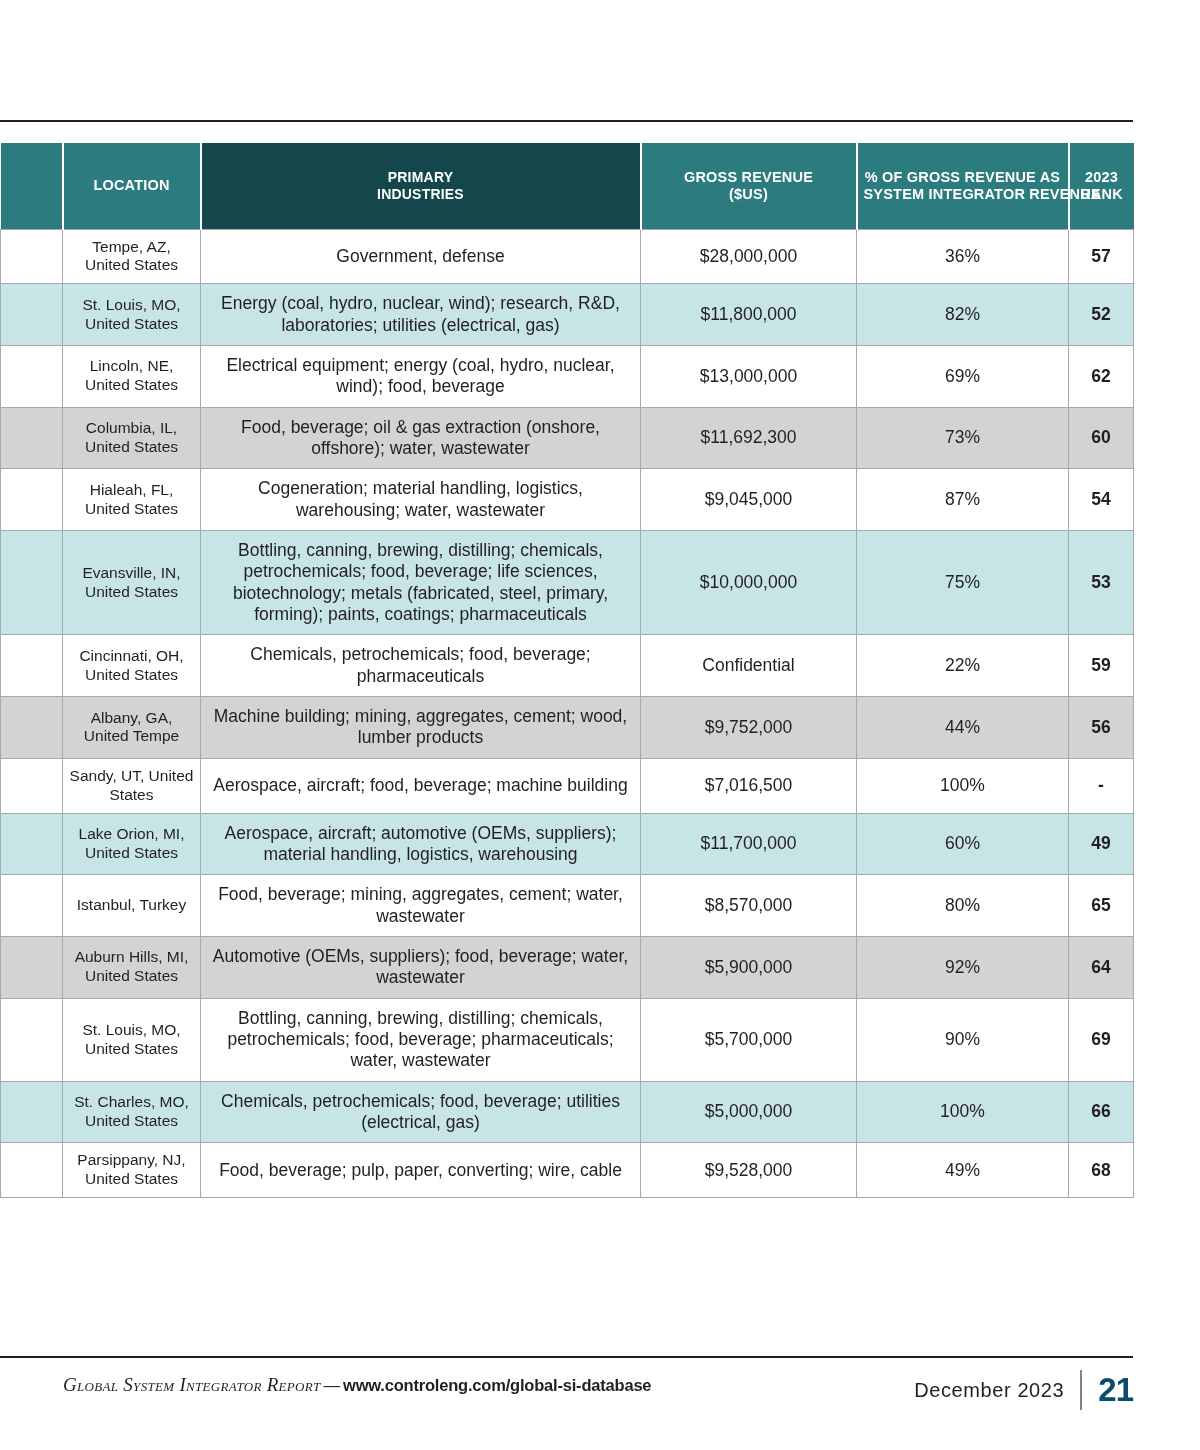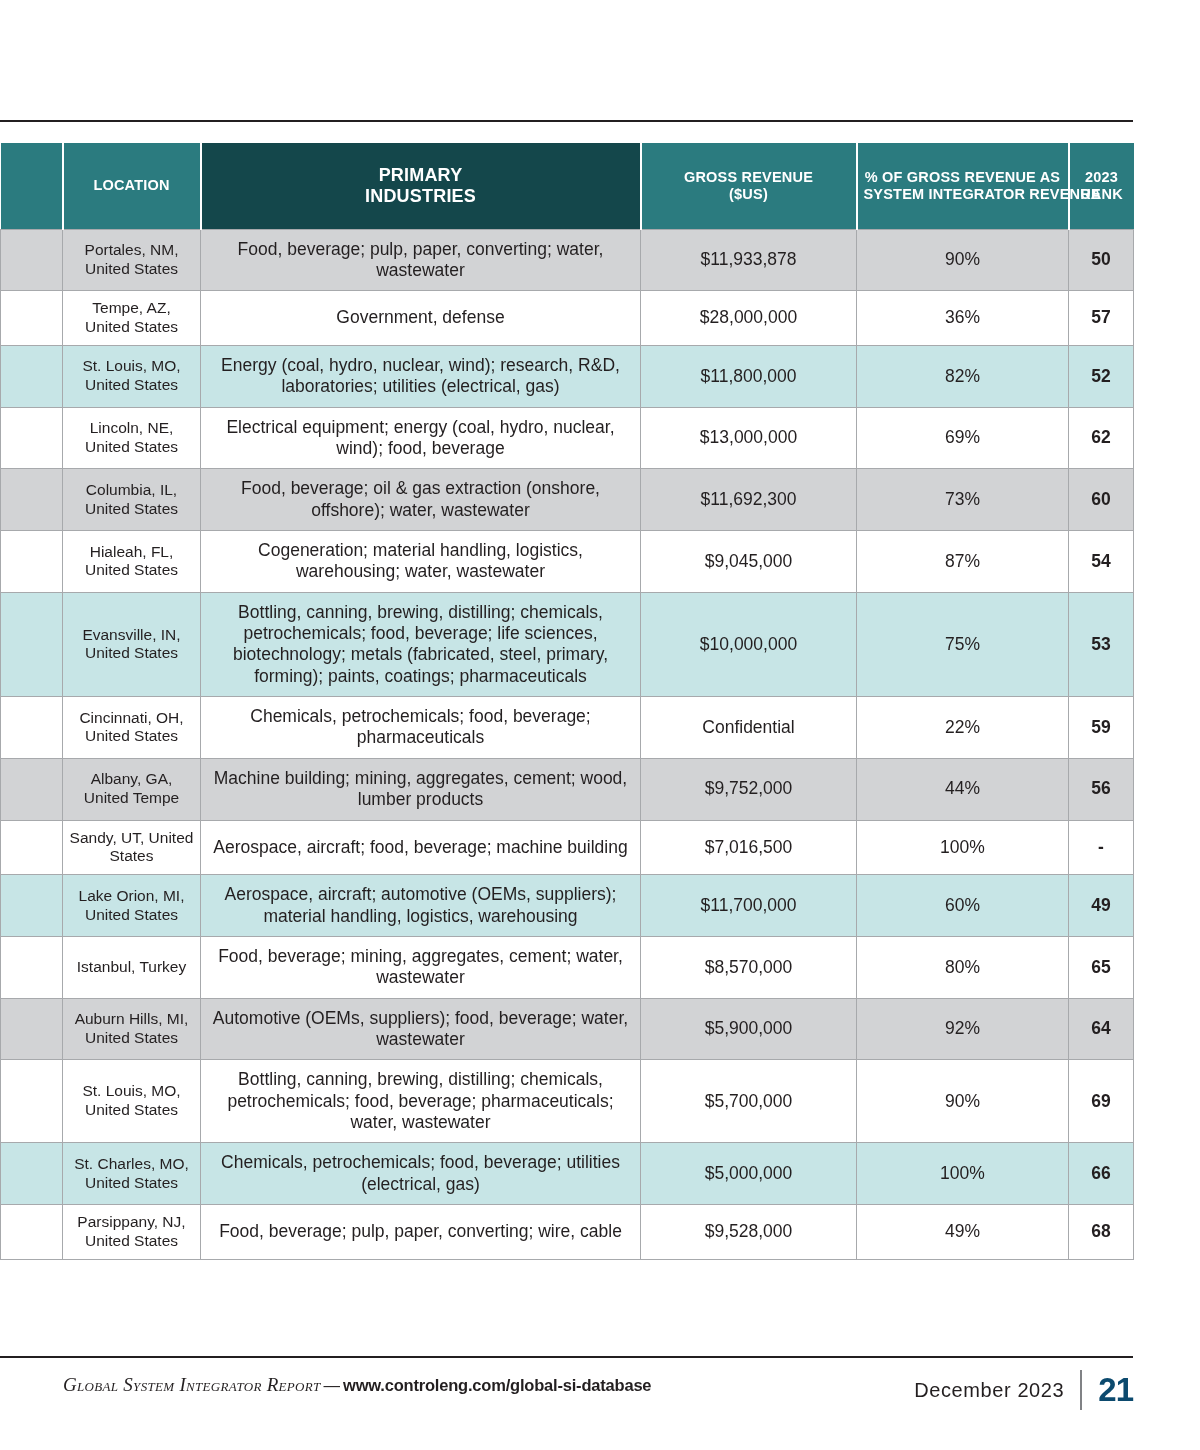--- a/index.html
+++ b/index.html
@@ -63,21 +63,21 @@
     height: 86px;
     padding: 4px 6px;
     border-right: 2px solid #ffffff;
     border-bottom: 0;
     text-transform: uppercase;
     font-stretch: condensed;
   }
   thead th.th-company { border-right: 2px solid #ffffff; }
   thead th.th-industries {
     background: #14474b;
-    font-size: 18px;
+    font-size: 14px;
   }
   thead th.th-rank {
     border-right: 0;
     font-size: 14.5px;
   }
   thead th .hline { display: block; white-space: nowrap; }
 
   
   tbody td {
     border: 1px solid #a7a9ac;
@@ -197,28 +197,20 @@
             <span class="hline">% OF GROSS REVENUE AS</span>
             <span class="hline">SYSTEM INTEGRATOR REVENUE</span>
           </th>
           <th class="th-rank">
             <span class="hline">2023</span>
             <span class="hline">RANK</span>
           </th>
         </tr>
       </thead>
       <tbody id="table-body">
-          <tr class="band-gray">
-            <td class="td-company"></td>
-            <td class="td-location">Portales, NM, United States</td>
-            <td class="td-industries">Food, beverage; pulp, paper, converting; water, wastewater</td>
-            <td class="td-revenue">$11,933,878</td>
-            <td class="td-pct">90%</td>
-            <td class="td-rank">50</td>
-          </tr>
           <tr class="band-white">
             <td class="td-company"></td>
             <td class="td-location">Tempe, AZ, United States</td>
             <td class="td-industries">Government, defense</td>
             <td class="td-revenue">$28,000,000</td>
             <td class="td-pct">36%</td>
             <td class="td-rank">57</td>
           </tr>
           <tr class="band-blue">
             <td class="td-company"></td>

